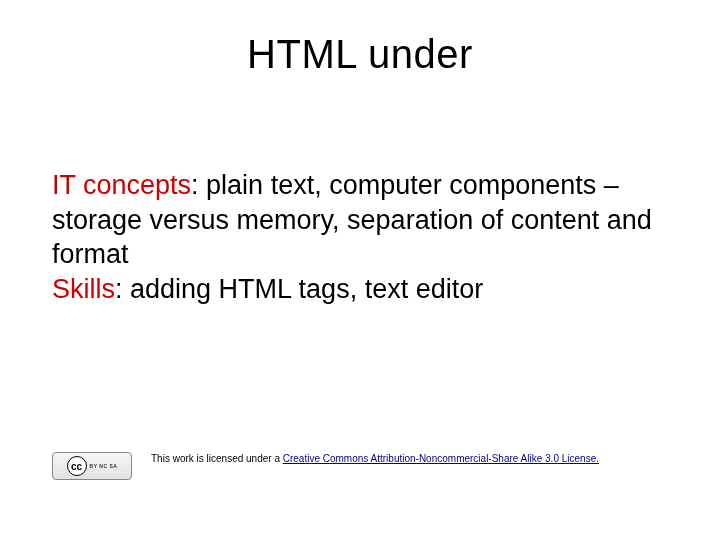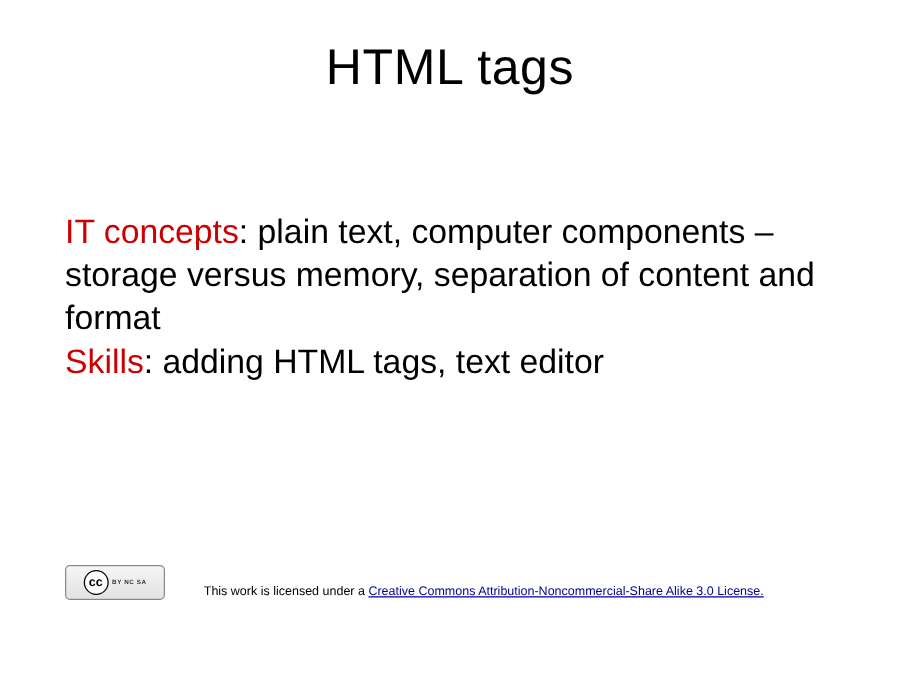--- a/index.html
+++ b/index.html
@@ -38,22 +38,22 @@
   }
   .label {
     color: #cc0000;
   }
   .footer {
     position: absolute;
     left: 52px;
     right: 48px;
     bottom: 60px;
     display: flex;
-    align-items: flex-end;
-    gap: 20px;
+    align-items: flex-start;
+    gap: 8px;
   }
   .cc-badge {
     flex: 0 0 auto;
     width: 80px;
     height: 28px;
     border: 1px solid #888;
     border-radius: 4px;
     background: linear-gradient(#f6f6f6, #e2e2e2);
     display: flex;
     align-items: center;
@@ -91,21 +91,21 @@
   .license-link {
     color: #000099;
     text-decoration: underline;
   }
 </style>
 </head>
 <body>
 
 <div class="slide">
 
-  <div class="title">HTML tags</div>
+  <div class="title">HTML under</div>
 
   <div class="body">
     <div>
       <span class="label">IT concepts</span><span>:  plain text, computer components – storage versus memory, separation of content and format</span>
     </div>
     <div>
       <span class="label">Skills</span><span>:  adding HTML tags, text editor</span>
     </div>
   </div>
 

